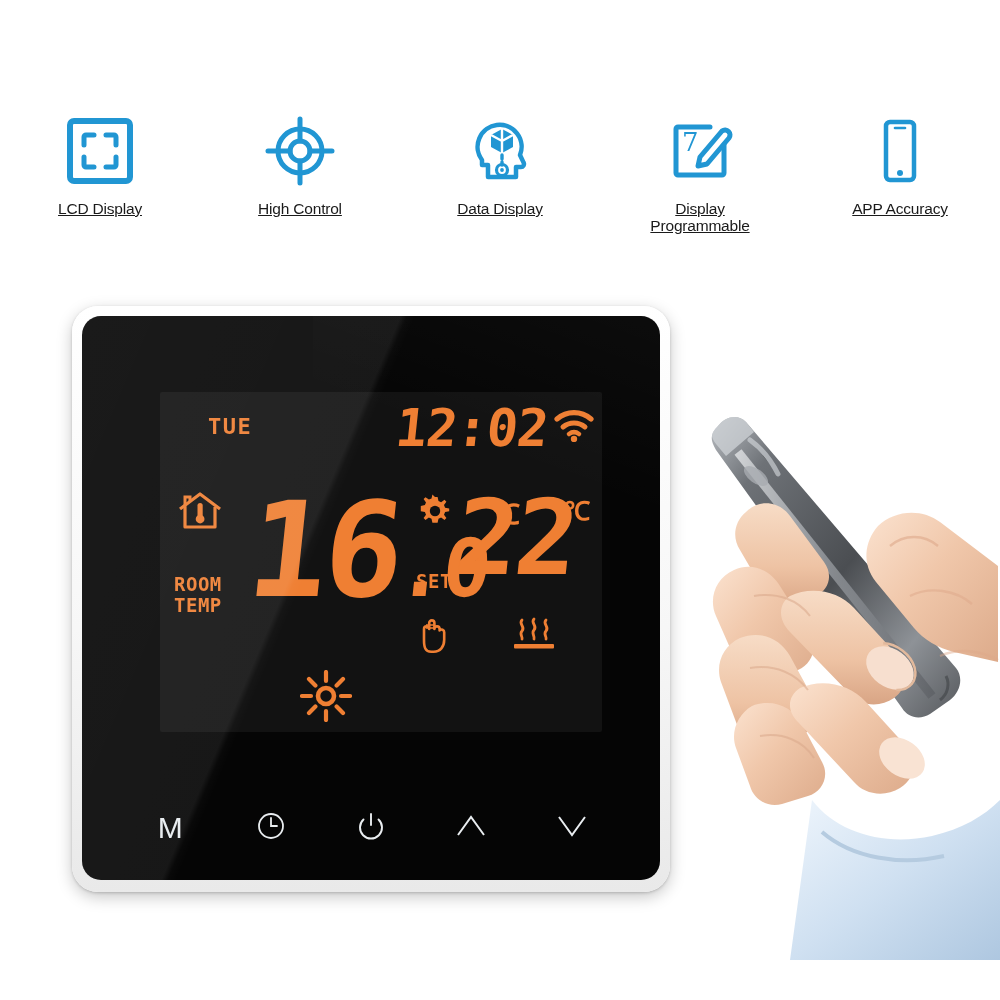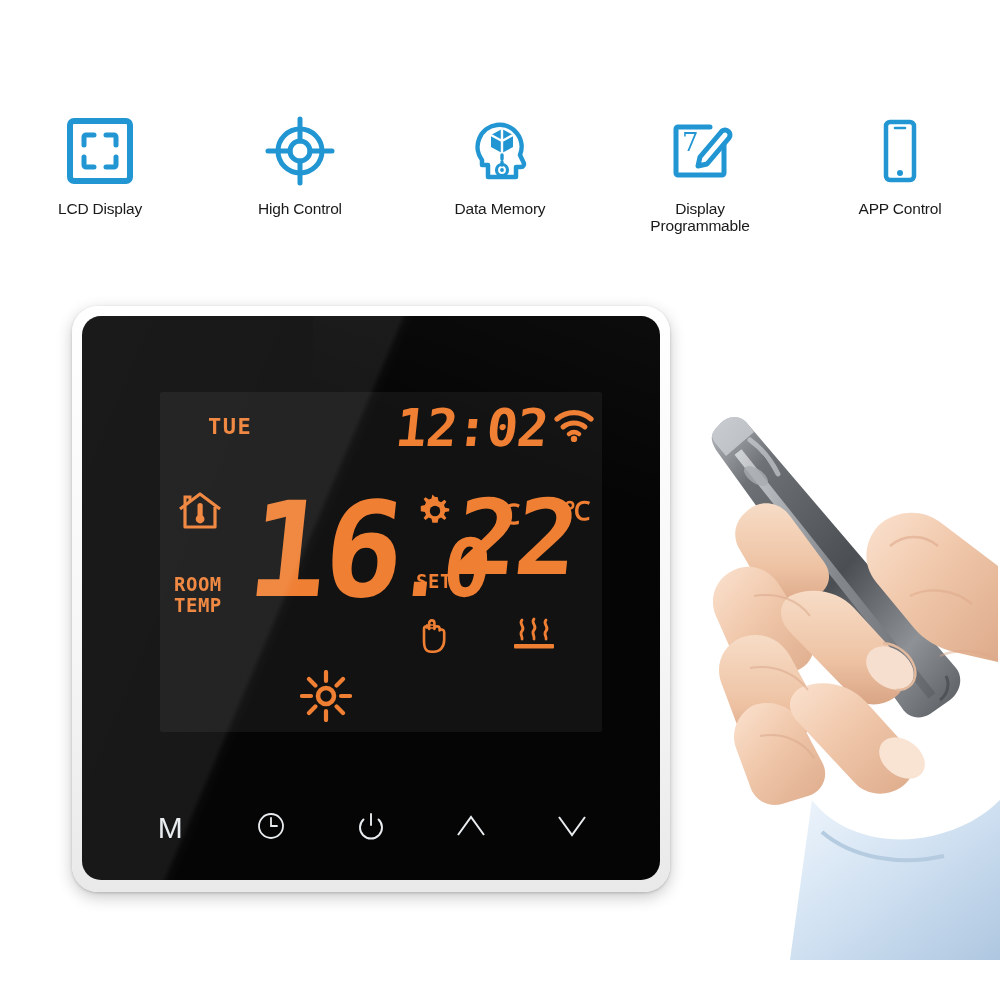--- a/index.html
+++ b/index.html
@@ -19,21 +19,21 @@
   }
   .feature{
     width:124px;display:flex;flex-direction:column;align-items:center;
   }
   .feature .ico{
     height:78px;width:78px;display:flex;align-items:center;justify-content:center;
   }
   .feature .ico svg{display:block;}
   .feature .cap{
     margin-top:10px;text-align:center;color:#1a1a1a;
-    font-size:15.5px;line-height:17px;letter-spacing:-0.2px;white-space:pre-line;
+    font-size:15.5px;line-height:17px;letter-spacing:-0.2px;white-space:pre-line;text-decoration:underline;
   }
 
   
   .thermostat{
     position:absolute;left:72px;top:306px;width:598px;height:586px;
     border-radius:26px;
     background:linear-gradient(180deg,#ffffff 0%,#f7f7f7 55%,#e9e9e9 100%);
     box-shadow:0 5px 16px rgba(0,0,0,.22), 0 1px 3px rgba(0,0,0,.18);
     padding:0;
   }
@@ -158,21 +158,21 @@
       <span class="ico">
         <svg width="72" height="72" viewBox="0 0 72 72">
           <path d="M52 62 V52 h5 a3 3 0 0 0 2.6-4.4 L56 40 a22 22 0 1 0-38 5 v5 h6 v12 z" fill="none" stroke="#2196d3" stroke-width="4.5" stroke-linejoin="round"></path>
           <path d="M38 14 l11 6 v12 l-11 6 -11-6 V20 z" fill="#2196d3"></path>
           <path d="M38 14 v24 M27 20 l11 6 11-6" fill="none" stroke="#ffffff" stroke-width="2.4"></path>
           <path d="M38 40 v4 M38 47 v3" stroke="#2196d3" stroke-width="3.4" stroke-linecap="round"></path>
           <circle cx="38" cy="55" r="5.5" fill="none" stroke="#2196d3" stroke-width="3.2"></circle>
           <circle cx="38" cy="55" r="1.9" fill="#2196d3"></circle>
         </svg>
       </span>
-      <span class="cap">Data Memory</span>
+      <span class="cap">Data Display</span>
     </div>
 
     <div class="feature">
       <span class="ico">
         <svg width="72" height="72" viewBox="0 0 72 72">
           <path d="M46 12 H14 a2 2 0 0 0-2 2 v44 a2 2 0 0 0 2 2 h44 a2 2 0 0 0 2-2 V30" fill="none" stroke="#2196d3" stroke-width="5" stroke-linecap="round"></path>
           <text x="18" y="36" font-family="DejaVu Serif, serif" font-size="26" fill="#2196d3">7</text>
           <path d="M36 42 L58 16 a5 5 0 0 1 7 7 L43 49 l-9 2 z" fill="none" stroke="#2196d3" stroke-width="5" stroke-linejoin="round"></path>
         </svg>
       </span>
@@ -181,21 +181,21 @@
     </div>
 
     <div class="feature">
       <span class="ico">
         <svg width="72" height="72" viewBox="0 0 72 72">
           <rect x="22" y="7" width="28" height="58" rx="4" fill="none" stroke="#2196d3" stroke-width="4.5"></rect>
           <path d="M31 13 h10" stroke="#2196d3" stroke-width="2.6" stroke-linecap="round"></path>
           <circle cx="36" cy="58" r="3" fill="#2196d3"></circle>
         </svg>
       </span>
-      <span class="cap">APP Control</span>
+      <span class="cap">APP Accuracy</span>
     </div>
 
   </div>
 
   <div class="thermostat">
     <div class="glass">
 
       <div class="lcd">
 
         <div class="wday seg">TUE</div>

